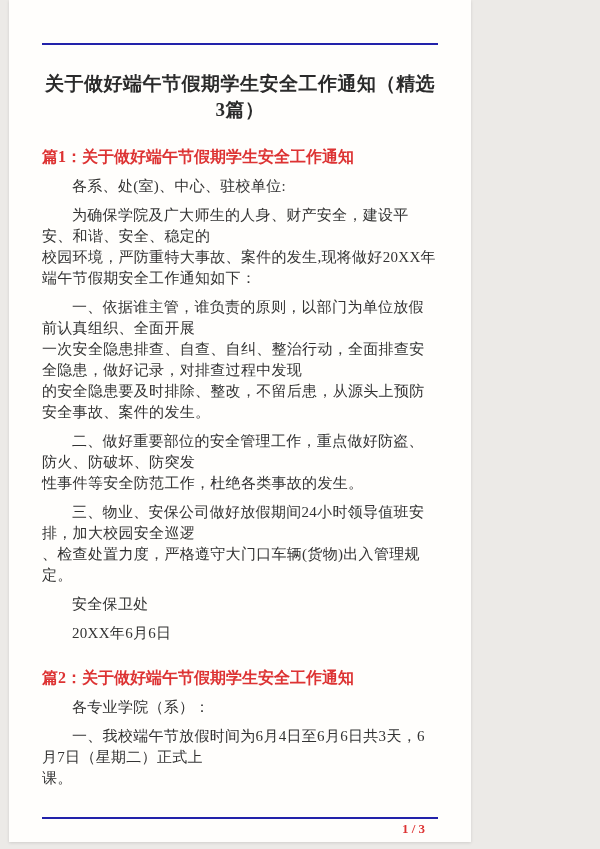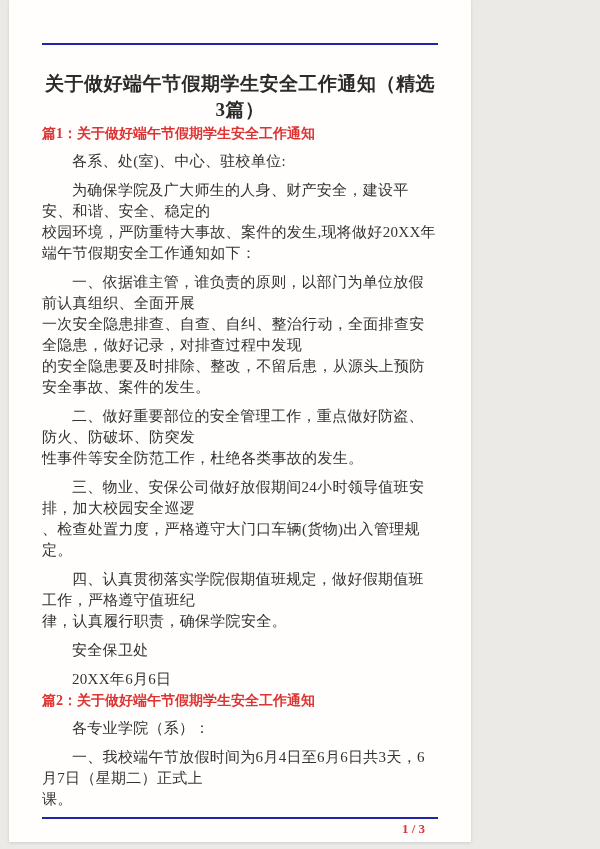--- a/index.html
+++ b/index.html
@@ -36,22 +36,22 @@
   .rule-top { margin-top: 43px; }
   .doc-title {
     margin-top: 26px;
     text-align: center;
     font-size: 19px;
     font-weight: bold;
     color: #2b2b2b;
     letter-spacing: 0.5px;
   }
   .article-heading {
-    margin-top: 2px;
-    font-size: 14px;
+    margin-top: 24px;
+    font-size: 16px;
     font-weight: bold;
     color: var(--accent-red, #dd3333);
   }
   .para {
     margin-top: 8px;
     font-size: 15px;
     line-height: 21px;
     color: var(--body-text, #333333);
     text-indent: 2em;
     white-space: pre-line;
@@ -85,22 +85,20 @@
       <div class="para">各系、处(室)、中心、驻校单位:</div>
       <div class="para">为确保学院及广大师生的人身、财产安全，建设平安、和谐、安全、稳定的
 校园环境，严防重特大事故、案件的发生,现将做好20XX年端午节假期安全工作通知如下：</div>
       <div class="para">一、依据谁主管，谁负责的原则，以部门为单位放假前认真组织、全面开展
 一次安全隐患排查、自查、自纠、整治行动，全面排查安全隐患，做好记录，对排查过程中发现
 的安全隐患要及时排除、整改，不留后患，从源头上预防安全事故、案件的发生。</div>
       <div class="para">二、做好重要部位的安全管理工作，重点做好防盗、防火、防破坏、防突发
 性事件等安全防范工作，杜绝各类事故的发生。</div>
       <div class="para">三、物业、安保公司做好放假期间24小时领导值班安排，加大校园安全巡逻
 、检查处置力度，严格遵守大门口车辆(货物)出入管理规定。</div>
-      <div class="para">四、认真贯彻落实学院假期值班规定，做好假期值班工作，严格遵守值班纪
-律，认真履行职责，确保学院安全。</div>
       <div class="para">安全保卫处</div>
       <div class="para">20XX年6月6日</div>
 
       <div class="article-heading">篇2：关于做好端午节假期学生安全工作通知</div>
       <div class="para">各专业学院（系）：</div>
       <div class="para">一、我校端午节放假时间为6月4日至6月6日共3天，6月7日（星期二）正式上
 课。</div>
 
     </div>
 

